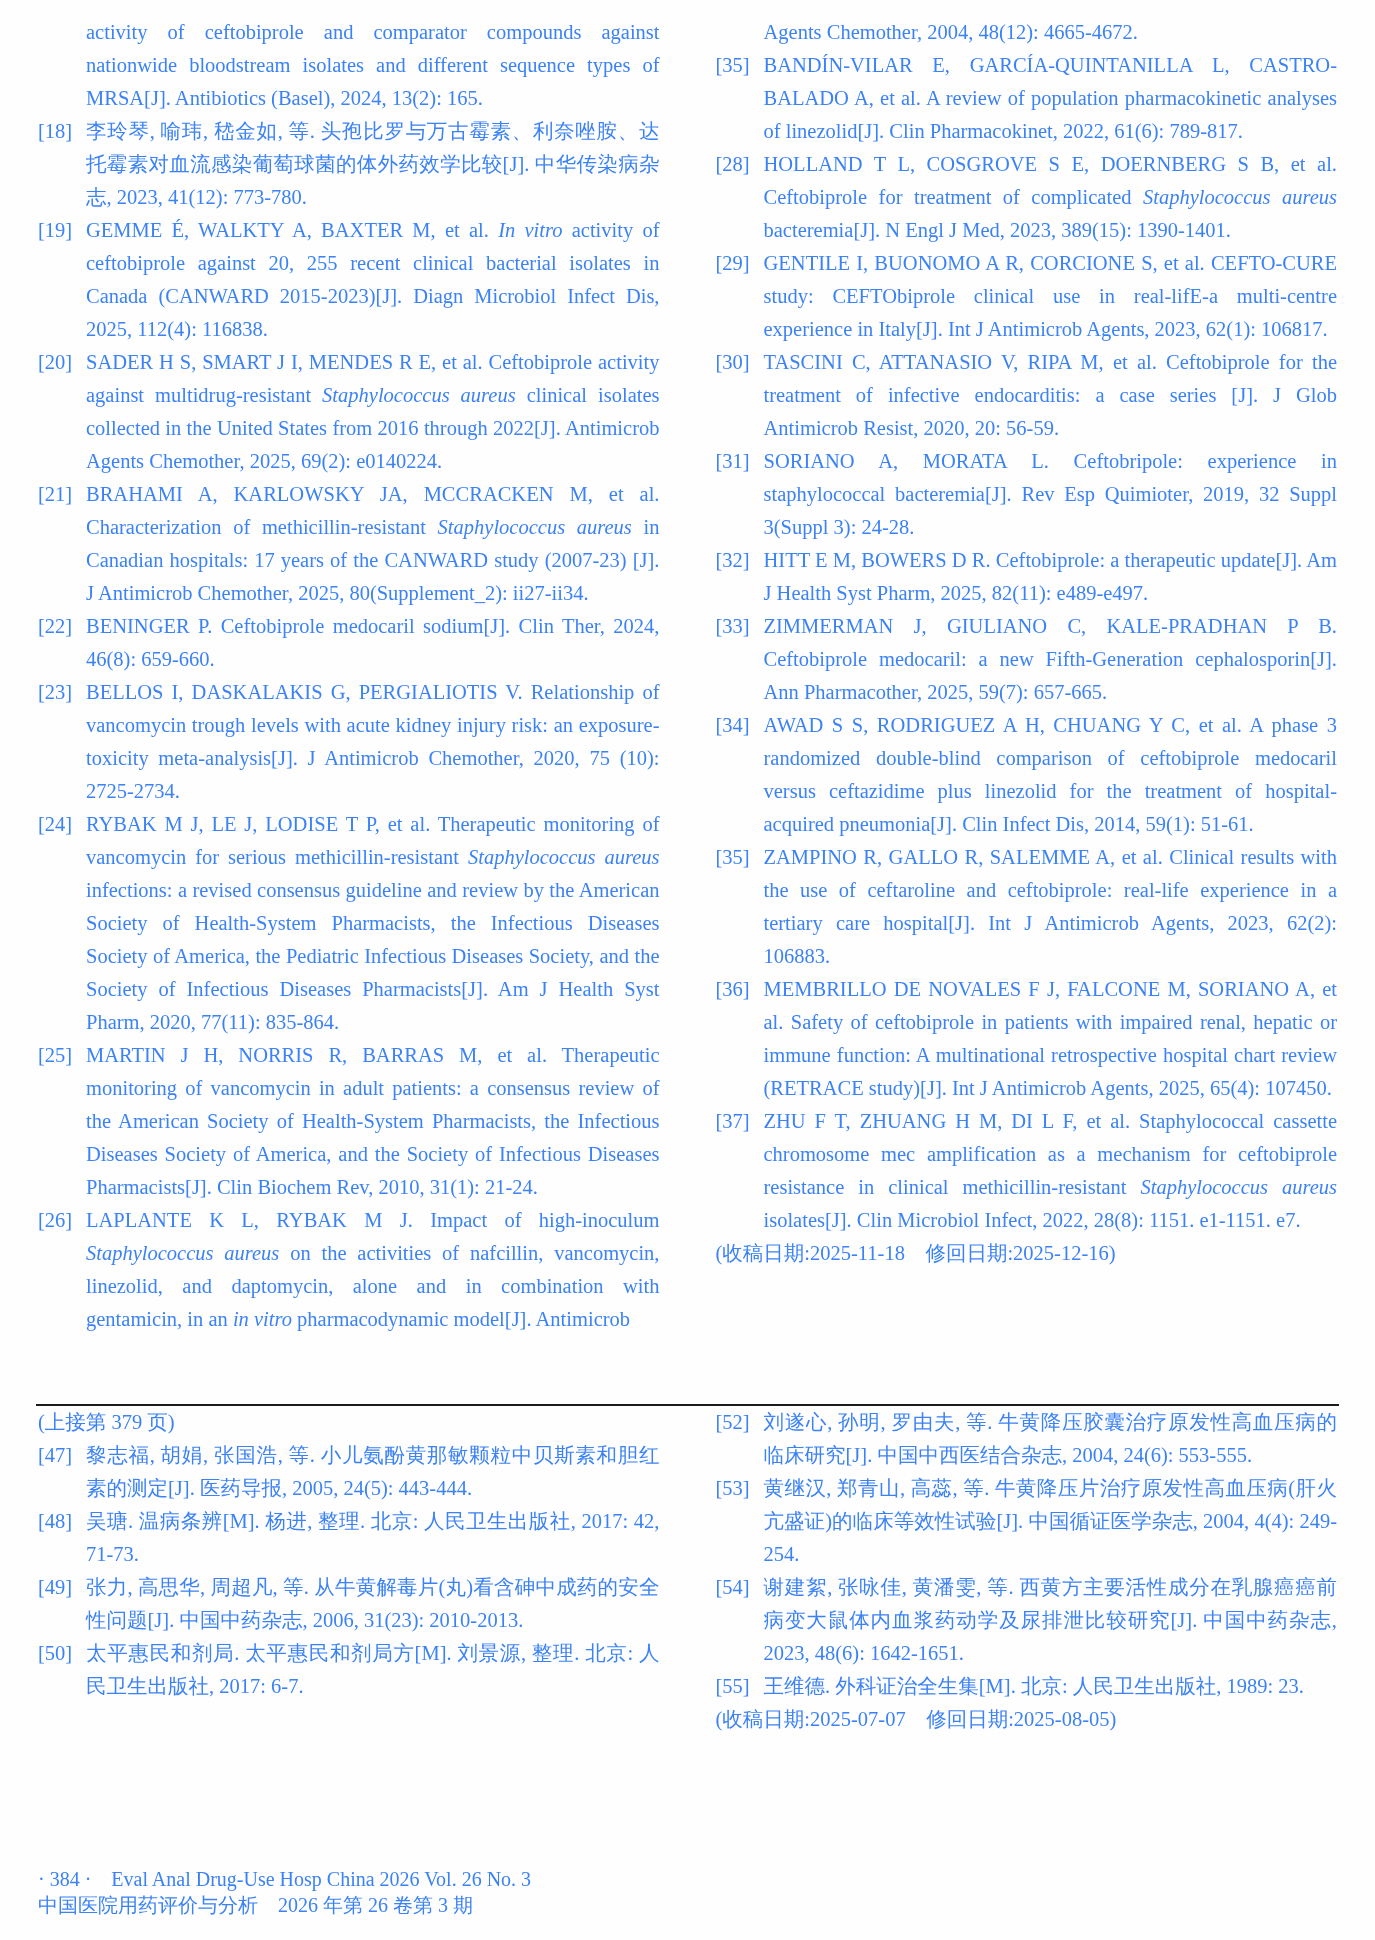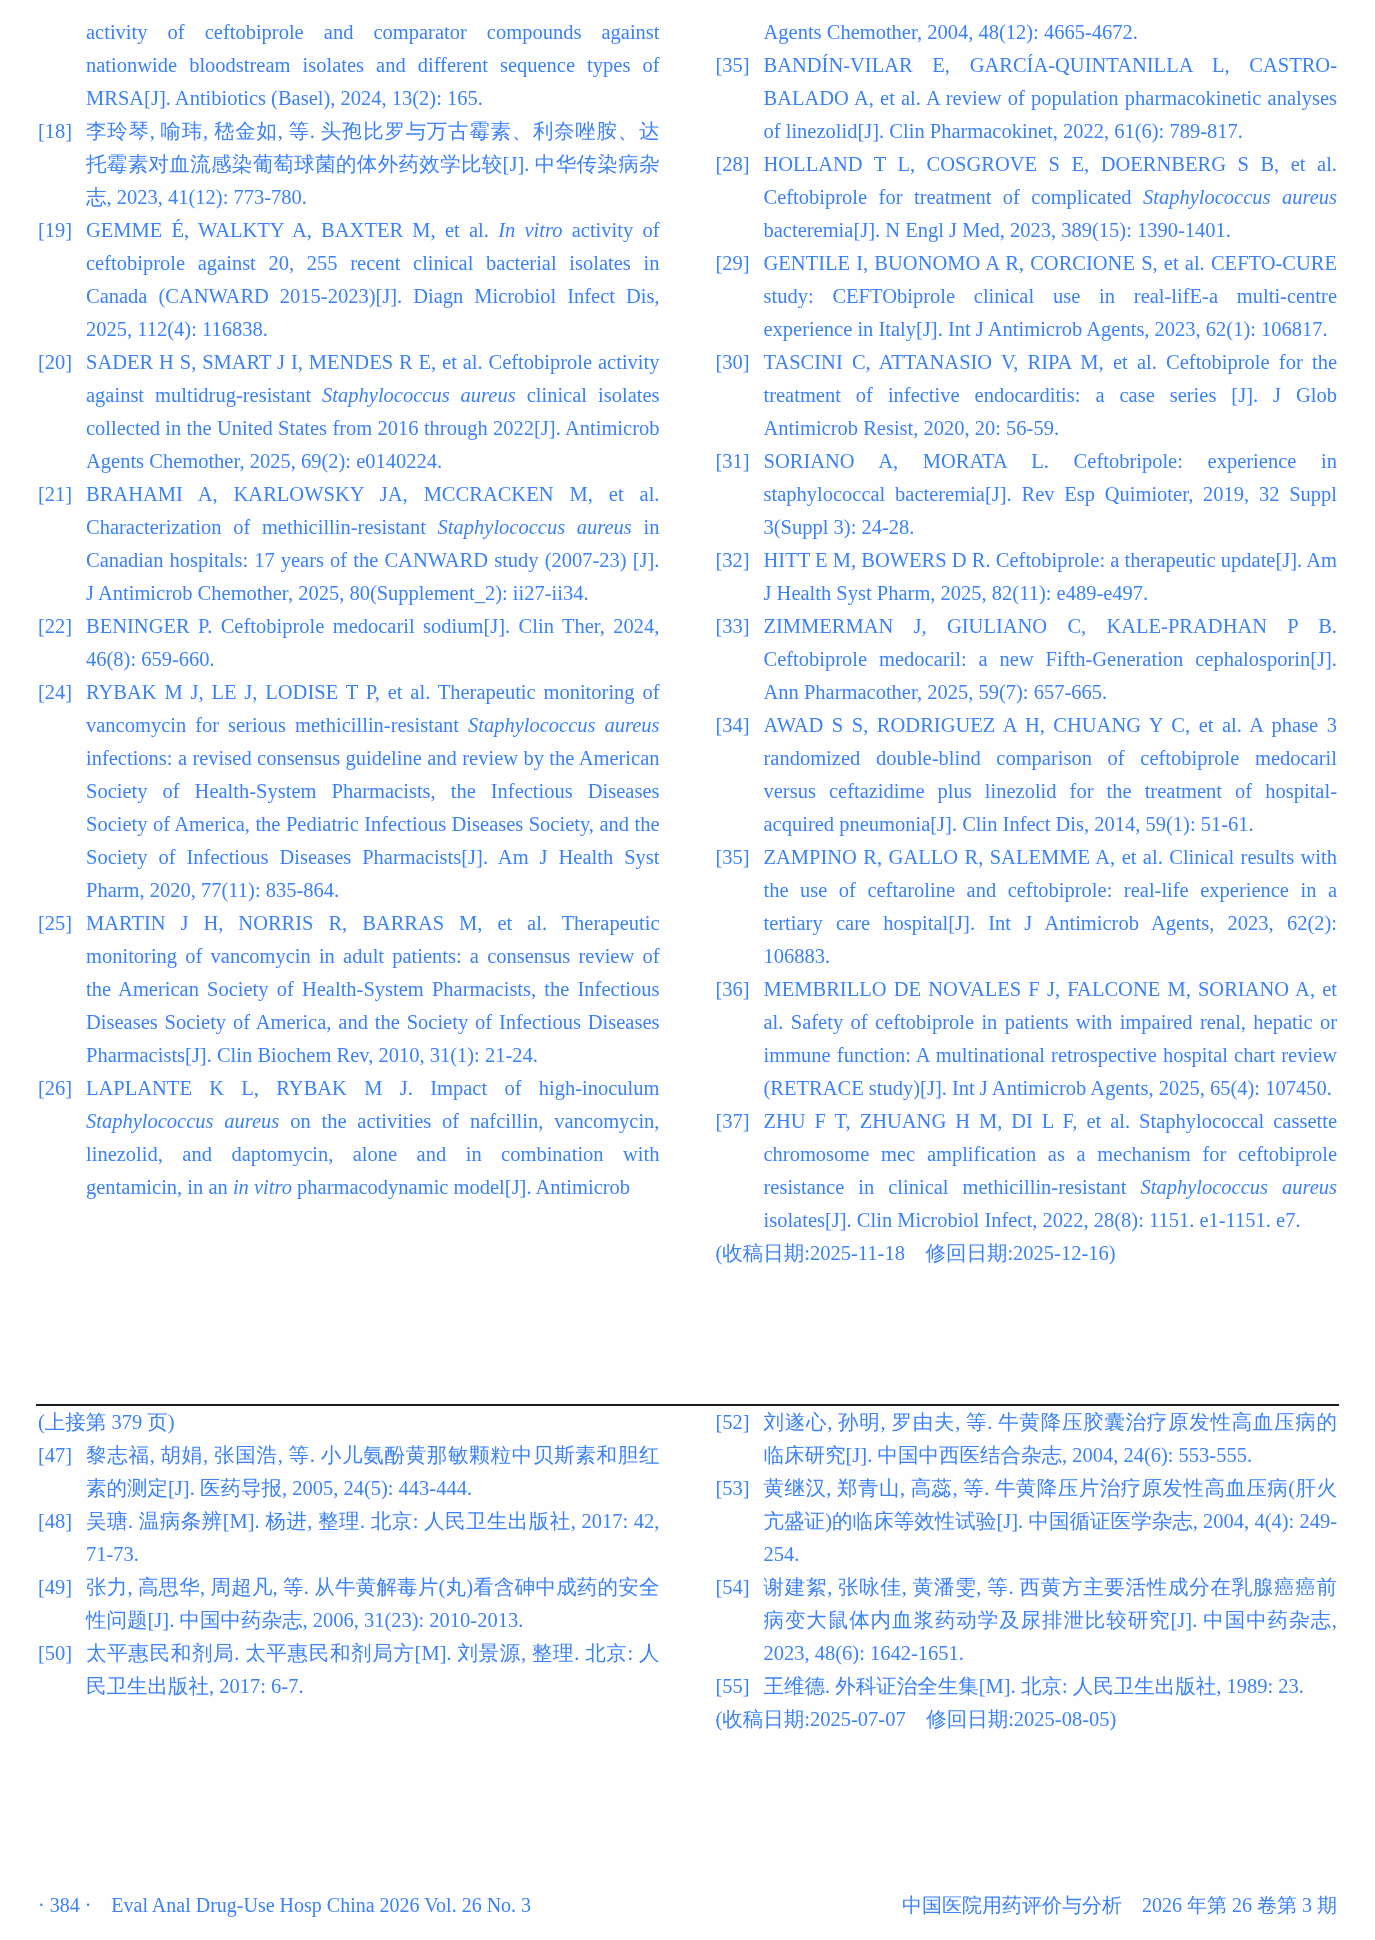--- a/index.html
+++ b/index.html
@@ -41,20 +41,21 @@
     border-top:2px solid #1c1c1c;
     margin:14px 36px 0 36px;
   }
   .footer {
     position:absolute;
     left:38px; right:38px; bottom:22px;
     display:flex;
     justify-content:space-between;
     font-size:20px;
     line-height:26px;
+    flex-direction:column;
   }
 </style>
 </head>
 <body>
 
 <div class="page">
 
   <div class="section section-1">
 
     <div class="column">
@@ -74,20 +75,24 @@
         <div class="ref-num">[20]</div>
         <div class="ref-text">SADER H S, SMART J I, MENDES R E, et al. Ceftobiprole activity against multidrug-resistant <i>Staphylococcus aureus</i> clinical isolates collected in the United States from 2016 through 2022[J]. Antimicrob Agents Chemother, 2025, 69(2): e0140224.</div>
       </div>
       <div class="ref">
         <div class="ref-num">[21]</div>
         <div class="ref-text">BRAHAMI A, KARLOWSKY JA, MCCRACKEN M, et al. Characterization of methicillin-resistant <i>Staphylococcus aureus</i> in Canadian hospitals: 17 years of the CANWARD study (2007-23) [J]. J Antimicrob Chemother, 2025, 80(Supplement_2): ii27-ii34.</div>
       </div>
       <div class="ref">
         <div class="ref-num">[22]</div>
         <div class="ref-text">BENINGER P. Ceftobiprole medocaril sodium[J]. Clin Ther, 2024, 46(8): 659-660.</div>
+      </div>
+      <div class="ref">
+        <div class="ref-num">[23]</div>
+        <div class="ref-text">BELLOS I, DASKALAKIS G, PERGIALIOTIS V. Relationship of vancomycin trough levels with acute kidney injury risk: an exposure-toxicity meta-analysis[J]. J Antimicrob Chemother, 2020, 75 (10): 2725-2734.</div>
       </div>
       <div class="ref">
         <div class="ref-num">[24]</div>
         <div class="ref-text">RYBAK M J, LE J, LODISE T P, et al. Therapeutic monitoring of vancomycin for serious methicillin-resistant <i>Staphylococcus aureus</i> infections: a revised consensus guideline and review by the American Society of Health-System Pharmacists, the Infectious Diseases Society of America, the Pediatric Infectious Diseases Society, and the Society of Infectious Diseases Pharmacists[J]. Am J Health Syst Pharm, 2020, 77(11): 835-864.</div>
       </div>
       <div class="ref">
         <div class="ref-num">[25]</div>
         <div class="ref-text">MARTIN J H, NORRIS R, BARRAS M, et al. Therapeutic monitoring of vancomycin in adult patients: a consensus review of the American Society of Health-System Pharmacists, the Infectious Diseases Society of America, and the Society of Infectious Diseases Pharmacists[J]. Clin Biochem Rev, 2010, 31(1): 21-24.</div>
       </div>
       <div class="ref">

